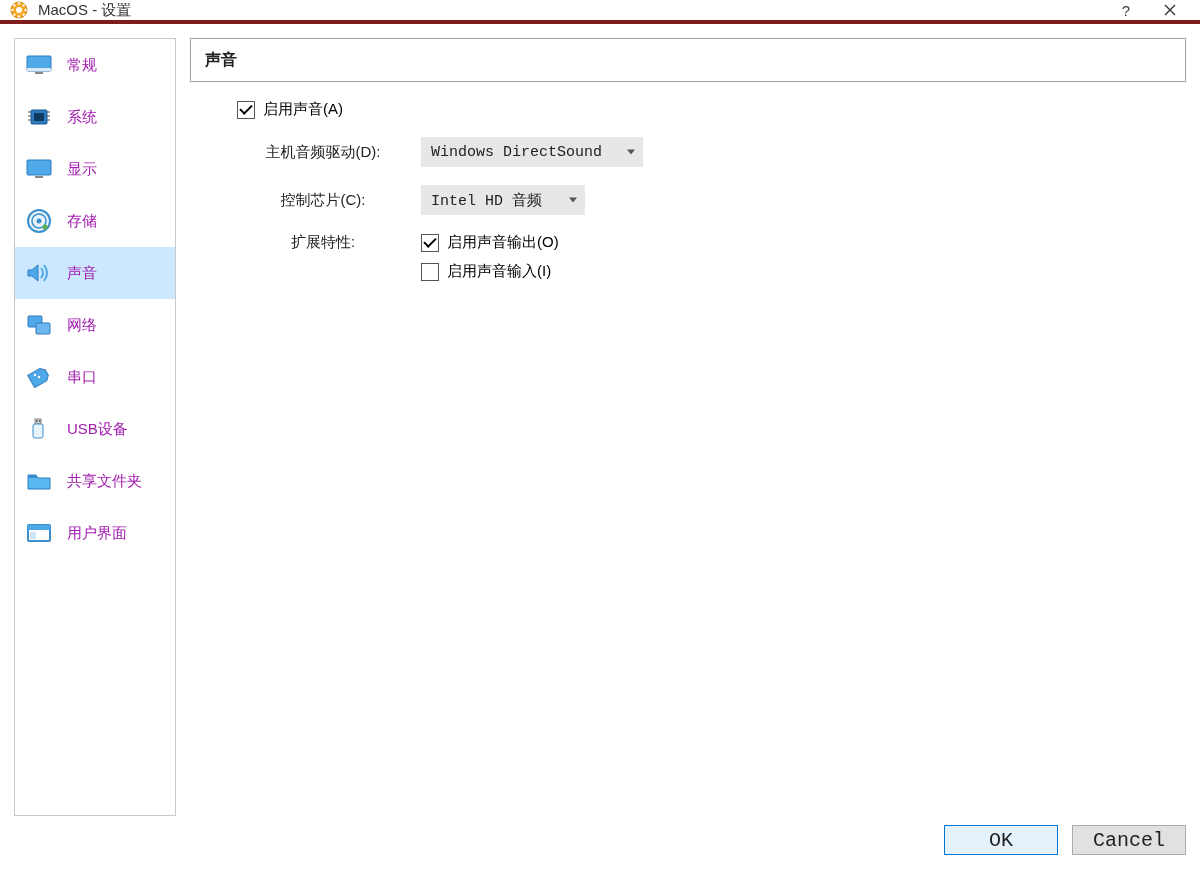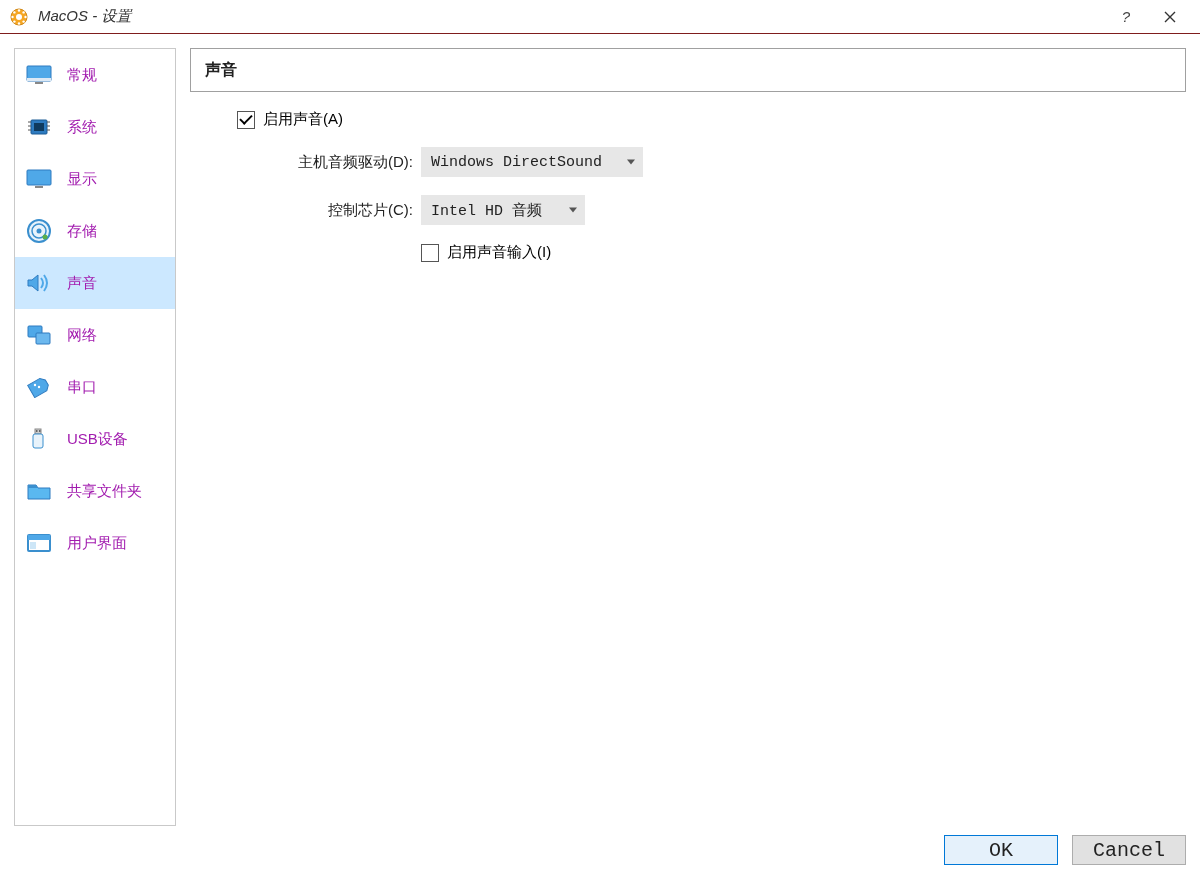--- a/index.html
+++ b/index.html
@@ -6,26 +6,25 @@
 body {
   font-family: "Microsoft YaHei", "SimSun", Arial, sans-serif;
   font-size: 15px;
   background: #ffffff;
   width: 1200px;
   height: 892px;
   overflow: hidden;
   color: #000;
 }
 .titlebar {
-  height: 34px;
+  height: 24px;
   display: flex;
   align-items: center;
   padding: 0 8px;
-  border-bottom: 1px solid #7f1d1d;
-  font-style: italic;
+  border-bottom: 4px solid #7f1d1d;
 }
 .titlebar .app-icon {
   width: 22px; height: 22px;
   margin-right: 8px;
   display: inline-flex; align-items: center; justify-content: center;
 }
 .titlebar .title { flex: 0 0 auto; font-size: 15px; color: #333; }
 .titlebar .spacer { flex: 1; }
 .titlebar .ctrl {
   width: 44px; height: 30px;
@@ -79,21 +78,21 @@
   padding: 18px 0 0 0;
 }
 .row {
   display: flex;
   align-items: center;
   margin-bottom: 18px;
   padding-left: 43px;
 }
 .row .lbl {
   width: 188px;
-  text-align: right;
+  text-align: center;
   padding-right: 8px;
   font-size: 15px;
   color: #222;
 }
 .checkbox {
   width: 18px; height: 18px;
   border: 1px solid #555;
   display: inline-flex; align-items: center; justify-content: center;
   margin-right: 8px;
   background: #fff;
@@ -317,20 +316,25 @@
         </span>
       </div>
 
       <div class="row">
         <span class="lbl">控制芯片(C):</span>
         <span class="combo" style="width:164px;">
           <span>Intel HD 音频</span>
         </span>
       </div>
 
+      <div class="row" style="margin-bottom:10px;">
+        <span class="lbl">扩展特性:</span>
+        <span class="checkbox checked"></span>
+        <span>启用声音输出(O)</span>
+      </div>
 
       <div class="row">
         <span class="lbl"></span>
         <span class="checkbox"></span>
         <span>启用声音输入(I)</span>
       </div>
 
     </div>
   </div>
 </div>

